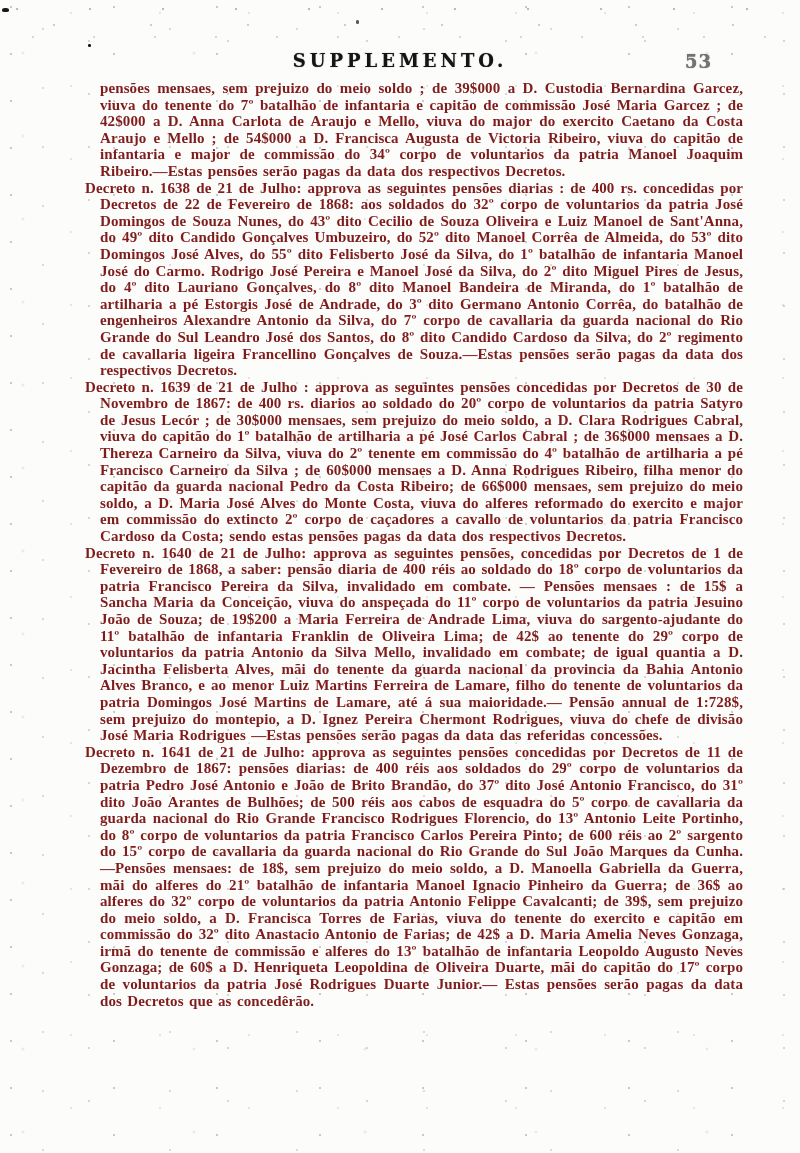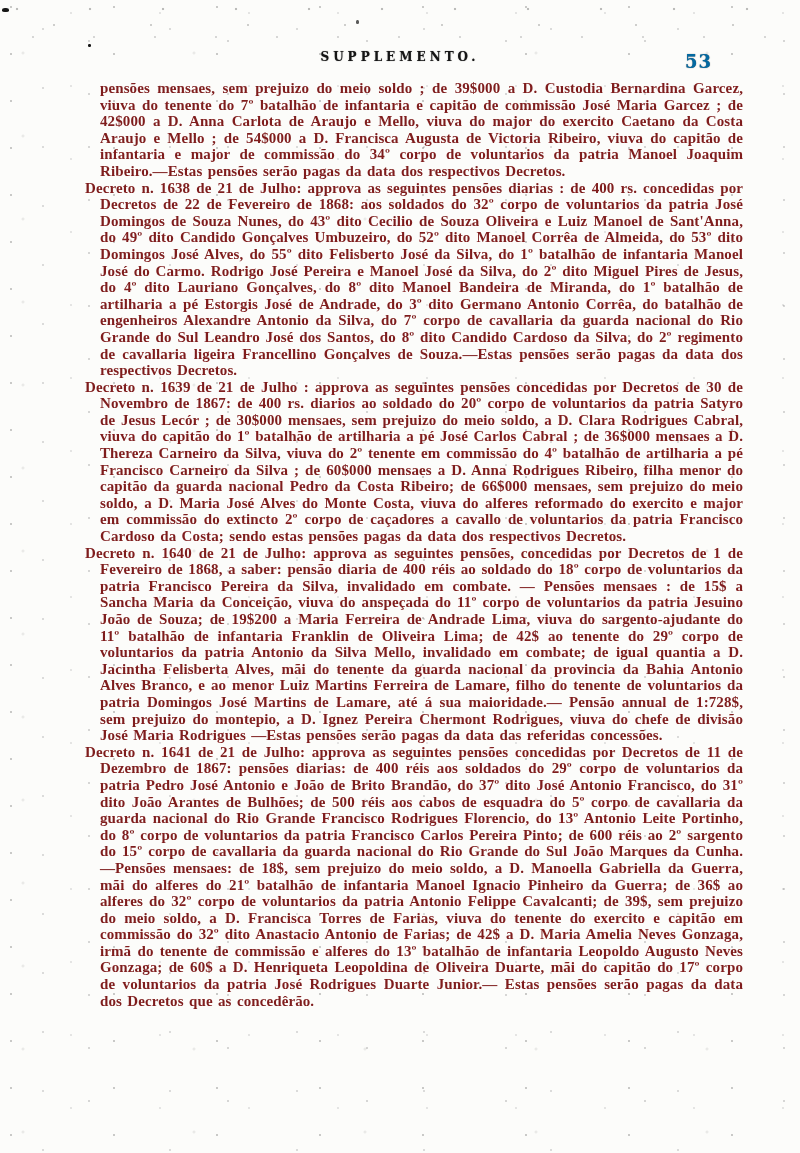--- a/index.html
+++ b/index.html
@@ -37,32 +37,32 @@
   .speck-a { left: 2px;  top: 8px;  width: 7px; height: 4px; }
   .speck-b { left: 88px; top: 44px; width: 3px; height: 3px; }
   .speck-c { left: 356px; top: 20px; width: 3px; height: 4px; opacity: .7; }
 
   .header { position: absolute; top: 50px; left: 0; width: 100%; height: 24px; }
   .header-title {
     position: absolute; left: 0; right: 0; top: 0;
     text-align: center;
     font-family: "DejaVu Serif", serif;
     font-weight: bold;
-    font-size: 12px;
+    font-size: 18px;
     letter-spacing: 4px;
     color: #151515;
     text-shadow: 0 0 1px rgba(0,0,0,.55);
   }
   .page-number {
     position: absolute; right: 88px; top: 1px;
     font-family: "DejaVu Serif", serif;
     font-weight: bold;
     font-size: 18px;
     letter-spacing: 1px;
-    color: #0369a1;
+    color: #737373;
     text-shadow: 0 0 1px rgba(0,0,0,.6);
   }
 
   .body-text {
     position: absolute;
     top: 80px; left: 85px;
     width: 658px;
     text-align: justify;
     font-size: 15px;
     line-height: 16.6px;

